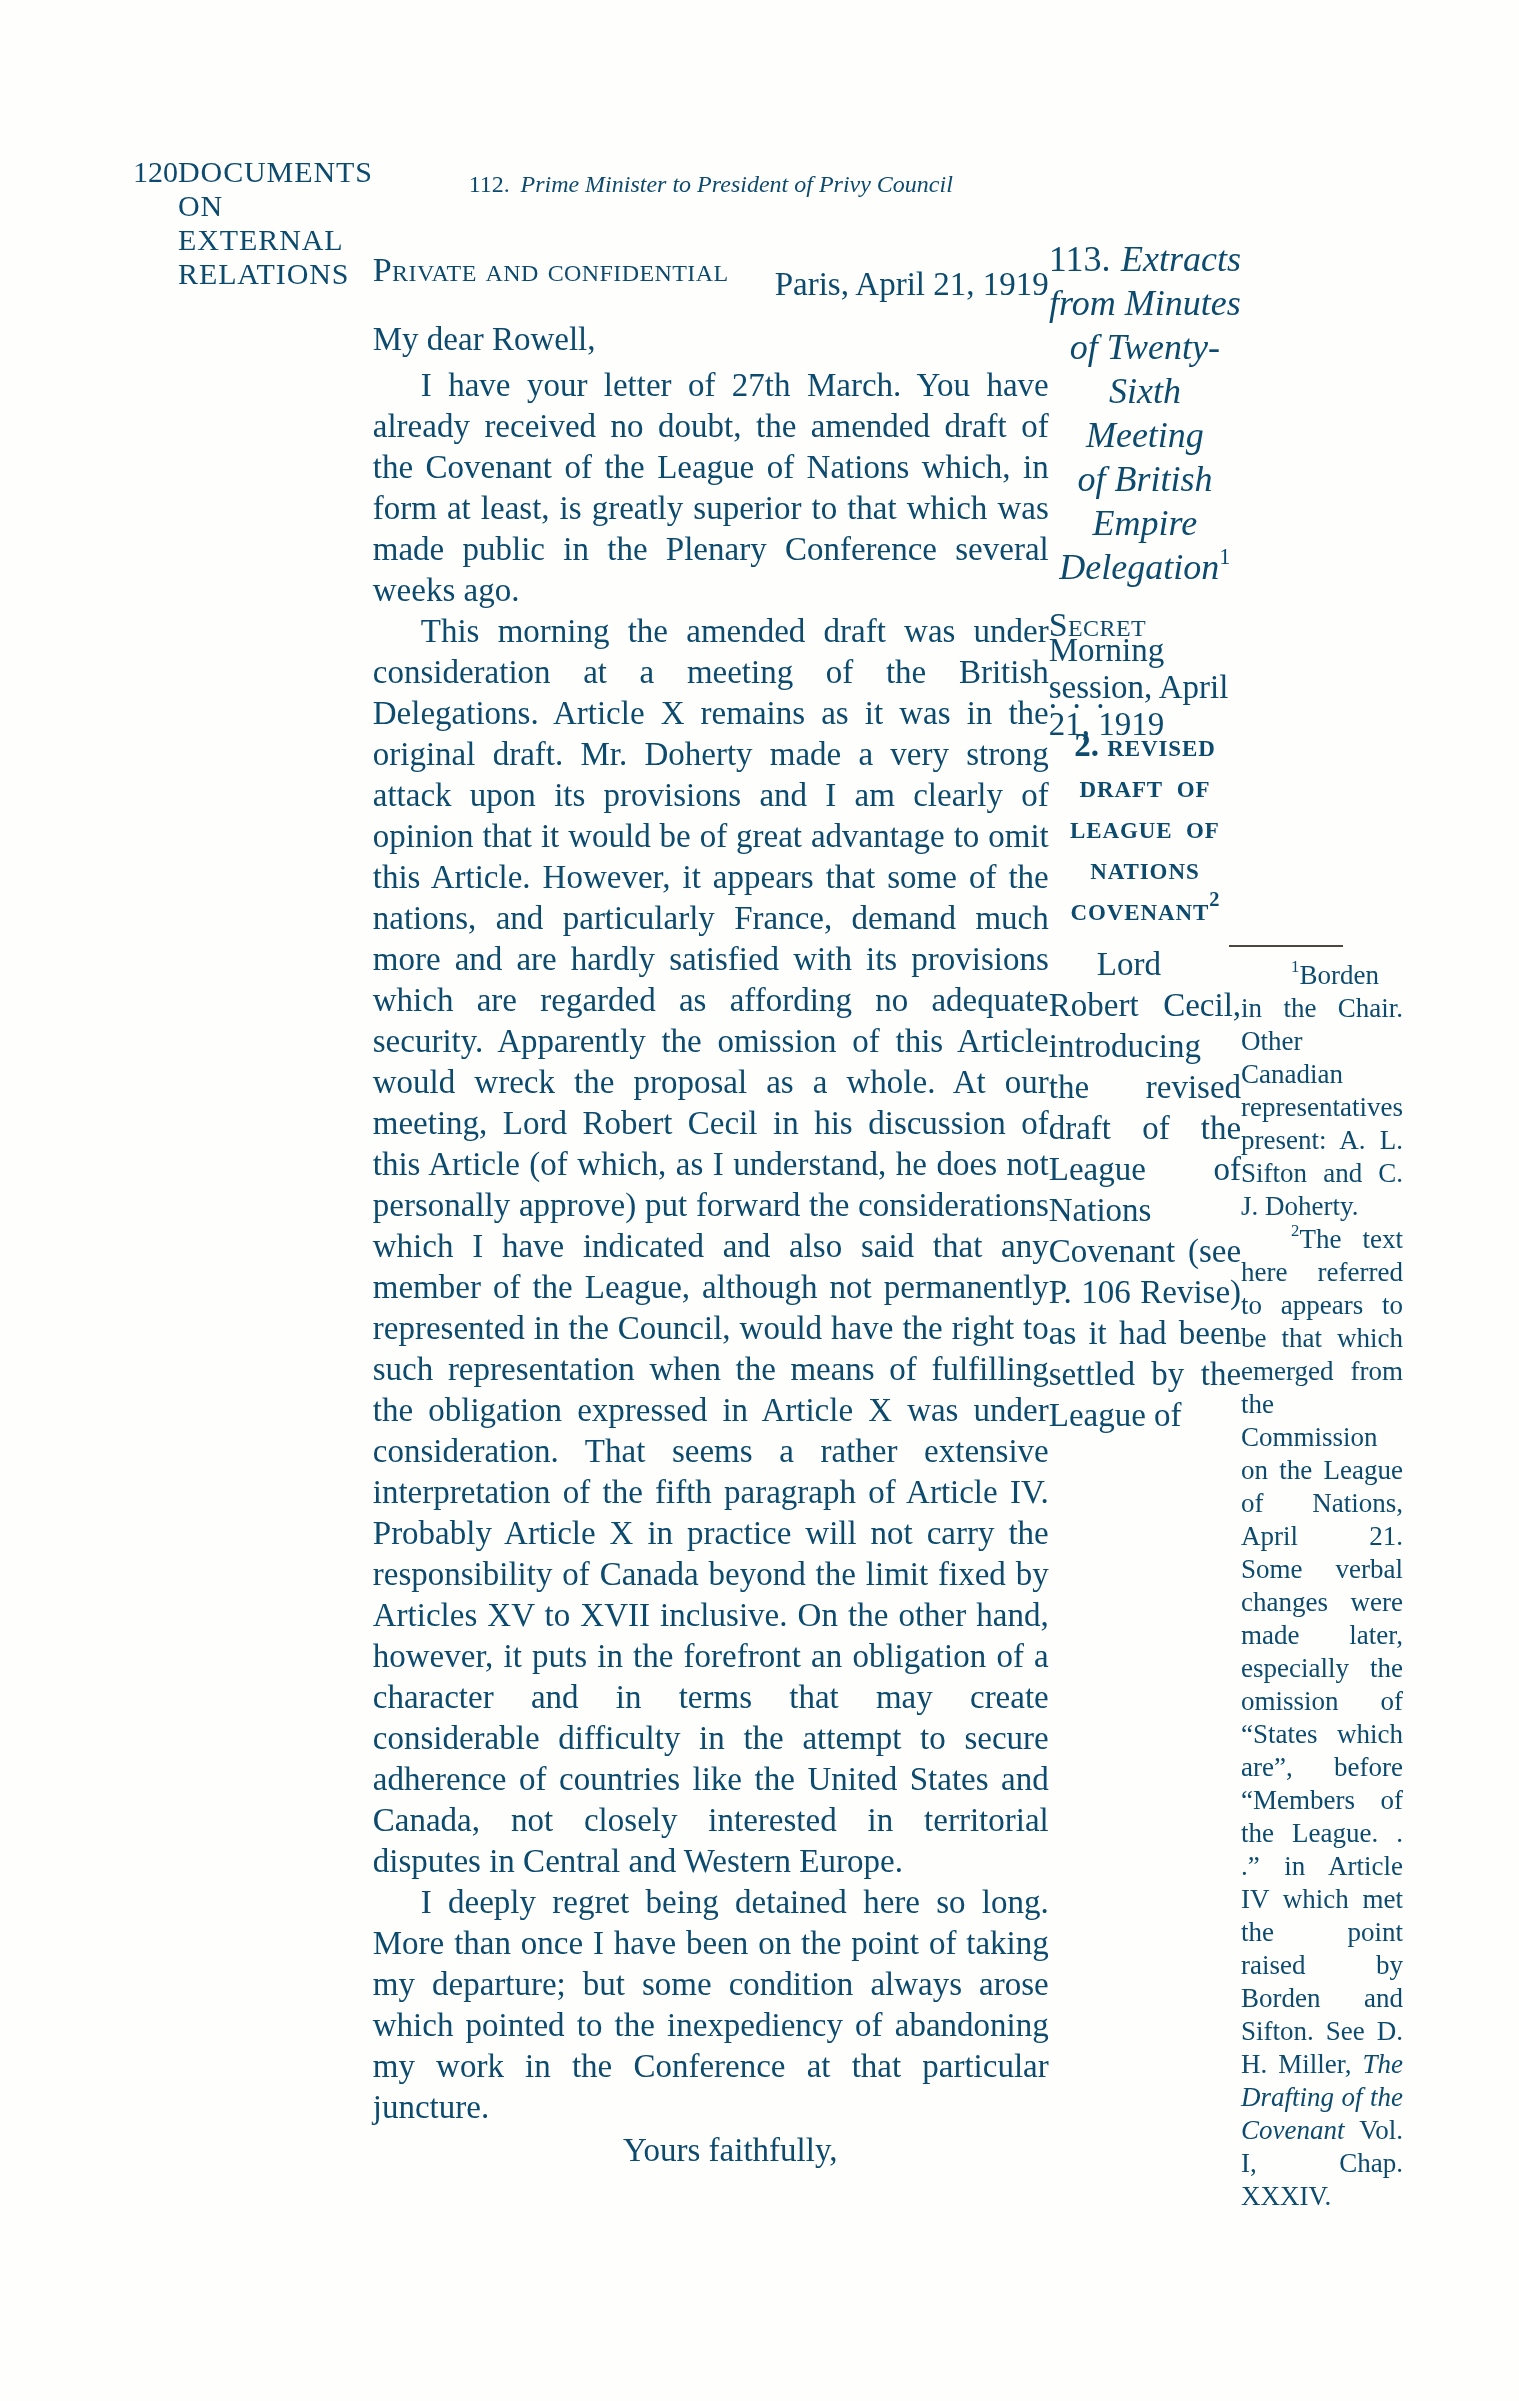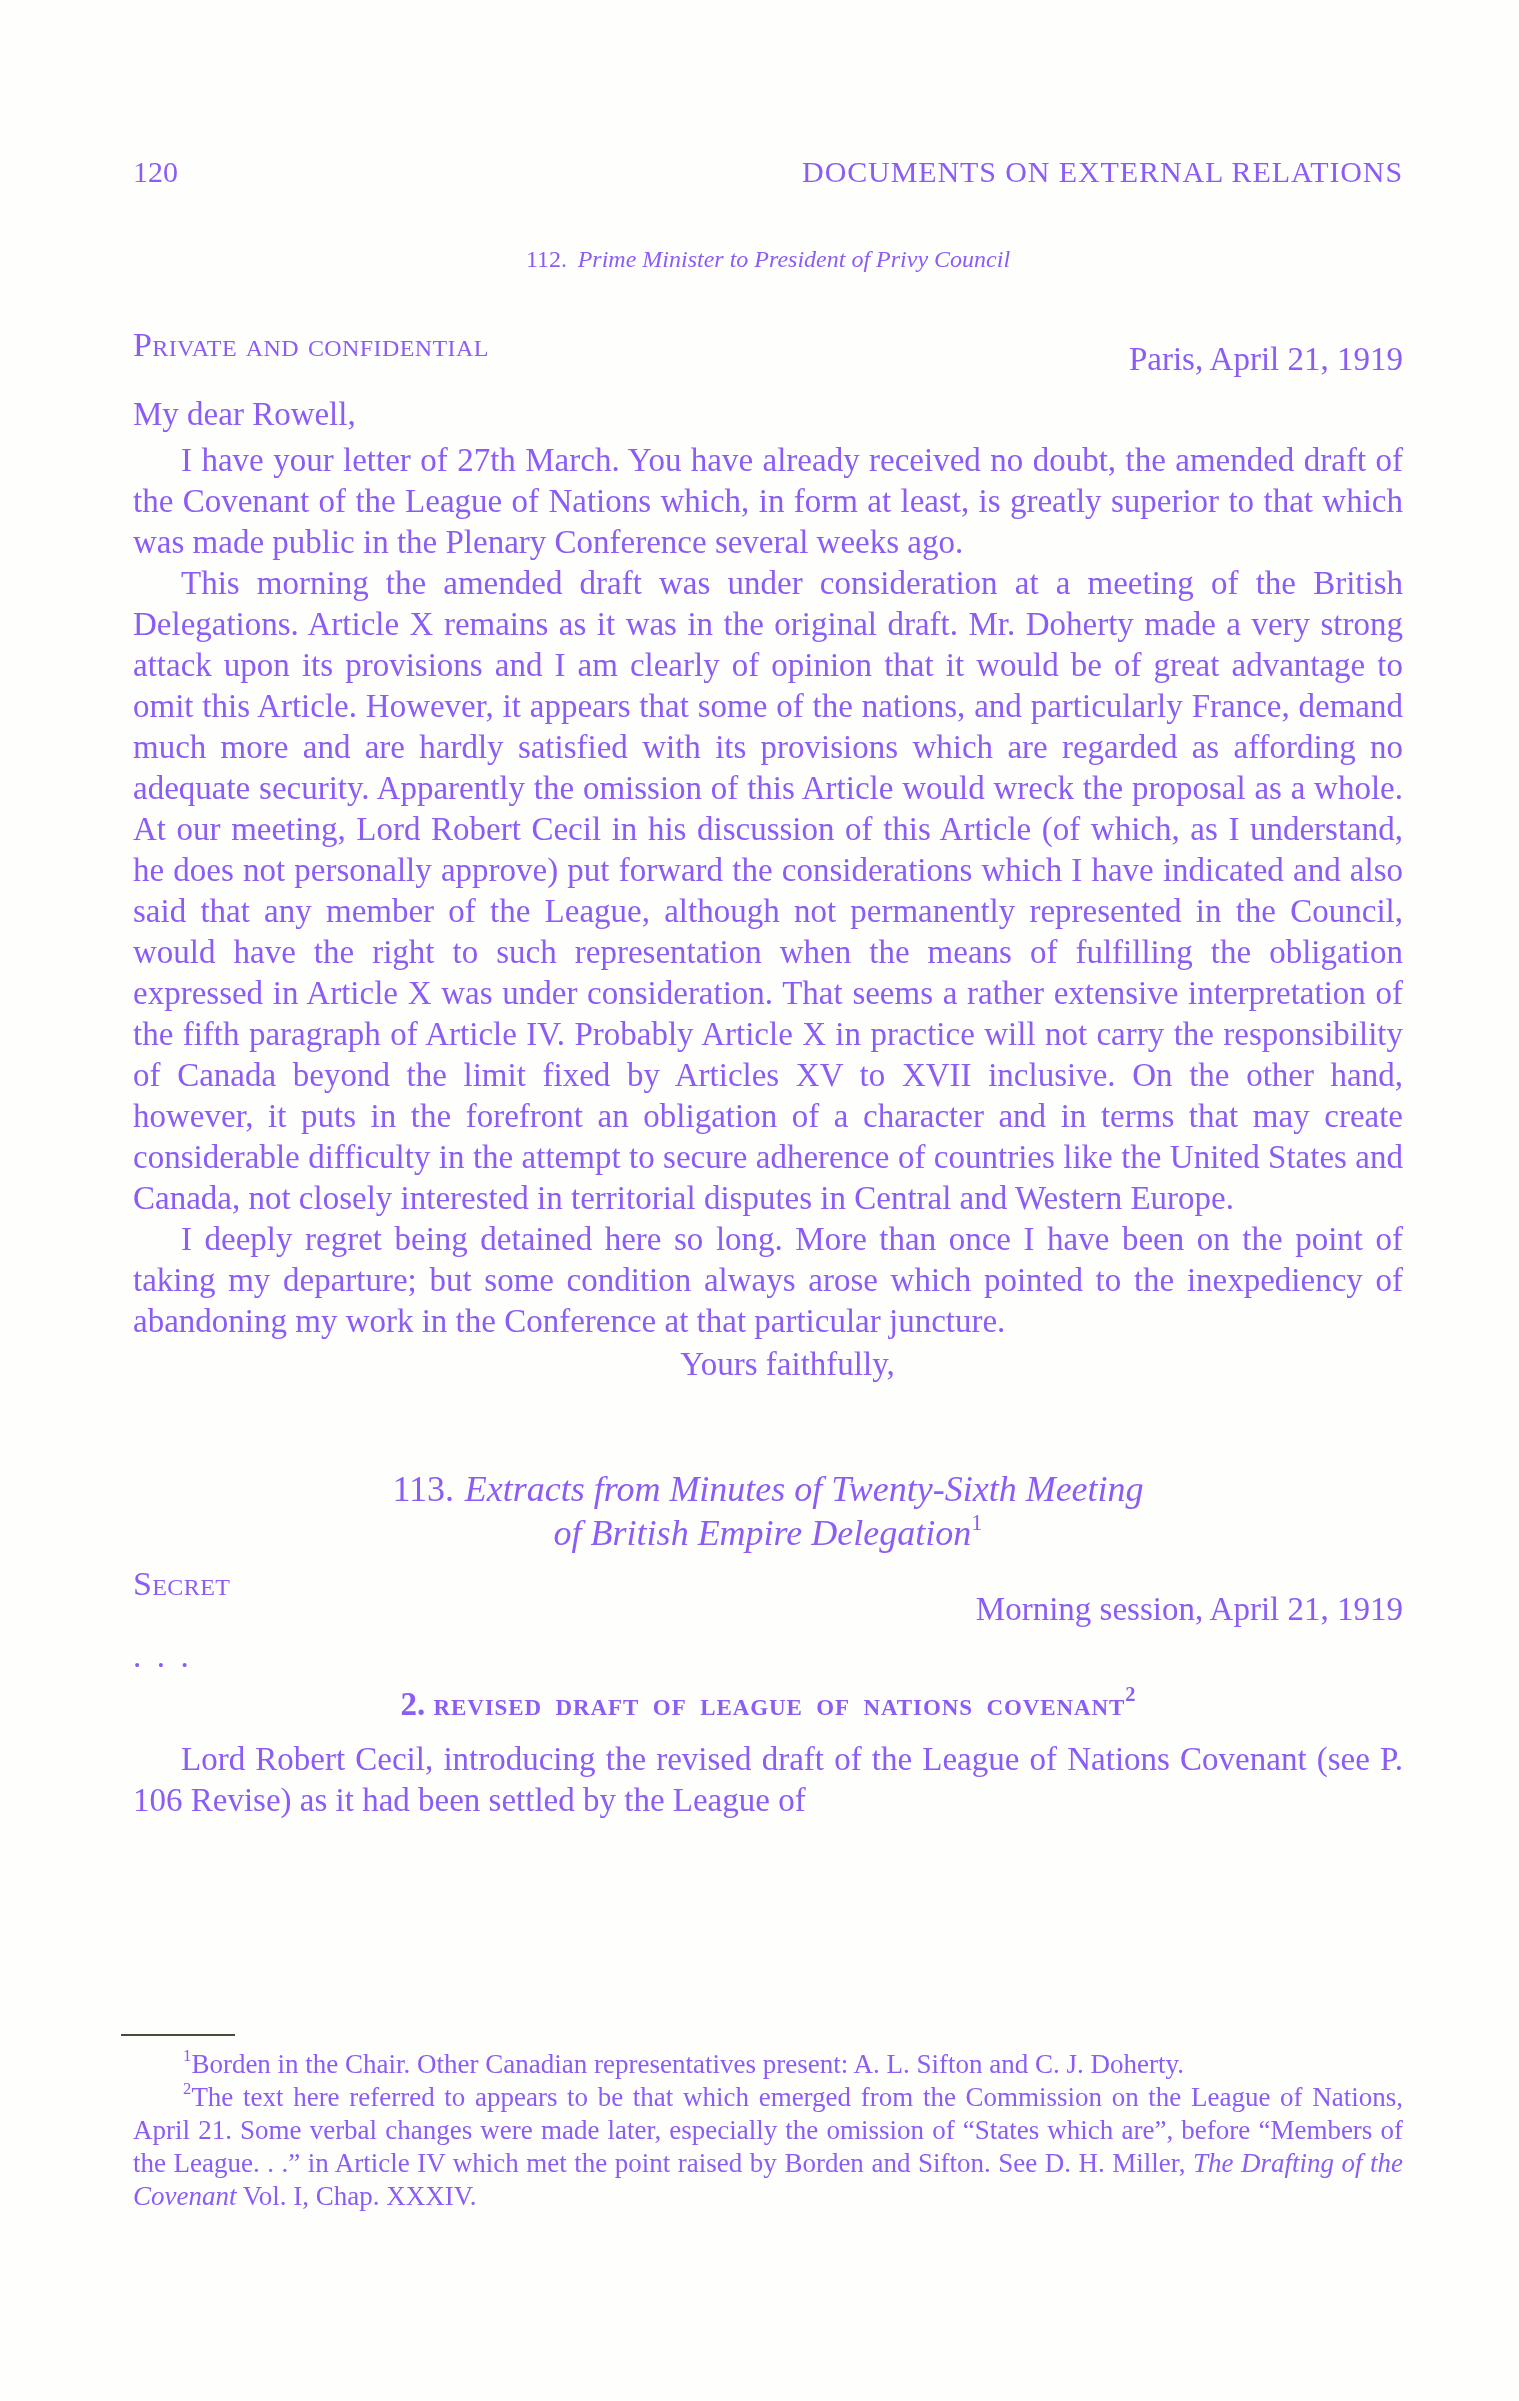--- a/index.html
+++ b/index.html
@@ -6,25 +6,25 @@
     margin: 0;
     padding: 0;
     background: #ffffff;
   }
   .page {
     position: relative;
     width: 1520px;
     height: 2401px;
     box-sizing: border-box;
     background: #fefefd;
-    color: #8b5cf6;
+    color: #0c4a6e;
     font-family: "Liberation Serif", serif;
     padding: 155px 117px 0 133px;
     display: flex;
-    flex-direction: column;
+    flex-direction: row;
     overflow: hidden;
   }
   .running-head {
     display: flex;
     justify-content: space-between;
     align-items: baseline;
     font-size: 30px;
     letter-spacing: 0.9px;
     margin-bottom: 41px;
   }
@@ -77,21 +77,21 @@
     text-align: right;
     padding-right: 129px;
   }
   .doc113-title {
     text-align: center;
     font-size: 36px;
     font-weight: normal;
     line-height: 44px;
     margin: 82px 0 0 0;
   }
-  .secret-block { position: relative; margin-top: 9px; }
+  .secret-block { position: relative; margin-top: 16px; }
   .session-line {
     position: absolute;
     top: 27px;
     right: 0;
     font-size: 33px;
   }
   .dots {
     font-size: 33px;
     letter-spacing: 3.6px;
     margin-top: 37px;

